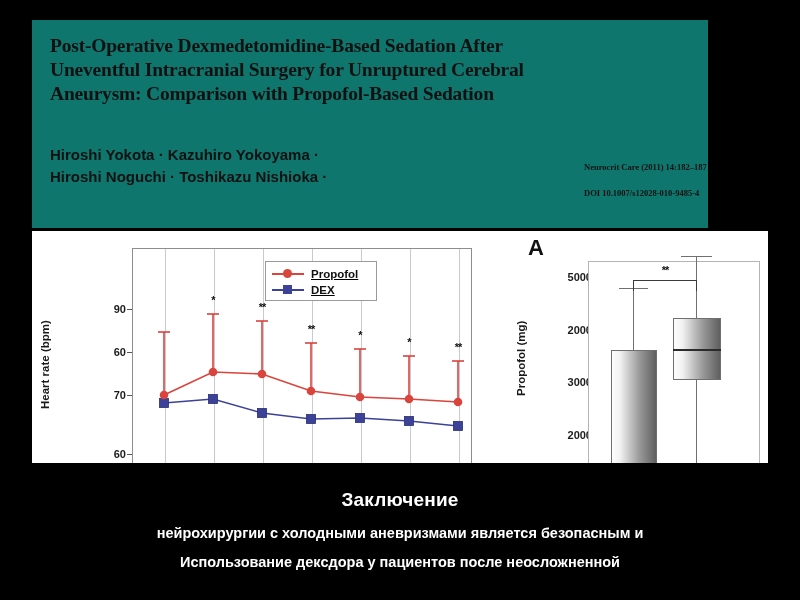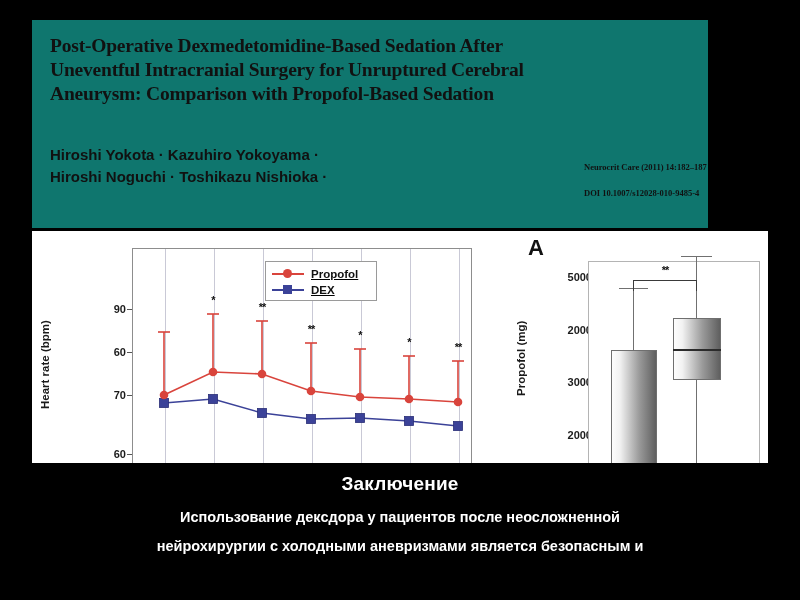--- a/index.html
+++ b/index.html
@@ -68,21 +68,21 @@
   .medline{position:absolute;height:1.6px;background:#2b2b2b;}
   .whisker-v{position:absolute;width:1.2px;background:#707070;}
   .whisker-cap{position:absolute;height:1.3px;background:#707070;}
   #sig-bracket{position:absolute;border:1.3px solid #3a3a3a;border-bottom:none;box-sizing:border-box;}
   #sig-stars{position:absolute;font-size:11px;font-weight:bold;color:#111;letter-spacing:-1px;
     transform:translateX(-50%);}
 
   
   #conclusion{position:absolute;left:0;top:463px;width:800px;height:137px;background:#000;
     text-align:center;color:#fff;}
-  #conc-heading{font-size:19px;font-weight:bold;padding-top:10px;letter-spacing:0.2px;}
+  #conc-heading{font-size:19px;font-weight:bold;padding-top:10px;letter-spacing:0.2px;margin-top:16px;}
   #conc-body{margin-top:8px;font-size:14.5px;font-weight:bold;line-height:29px;
     padding:0 52px;}
   #conc-body div{white-space:nowrap;}
 </style>
 </head>
 <body>
 
 <div id="stage">
 
   <div id="title-panel">
@@ -236,18 +236,18 @@
 
         <div id="sig-bracket" style="left:44px;top:18px;width:64px;height:11px"></div>
         <div id="sig-stars" style="left:76px;top:2px">**</div>
       </div>
     </div>
   </div>
 
   <div id="conclusion">
     <div id="conc-heading">Заключение</div>
     <div id="conc-body">
+      <div>нейрохирургии с холодными аневризмами является безопасным и</div>
       <div>Использование дексдора у пациентов после неосложненной</div>
-      <div>нейрохирургии с холодными аневризмами является безопасным и</div>
     </div>
   </div>
 
 </div>
 
 </body></html>

